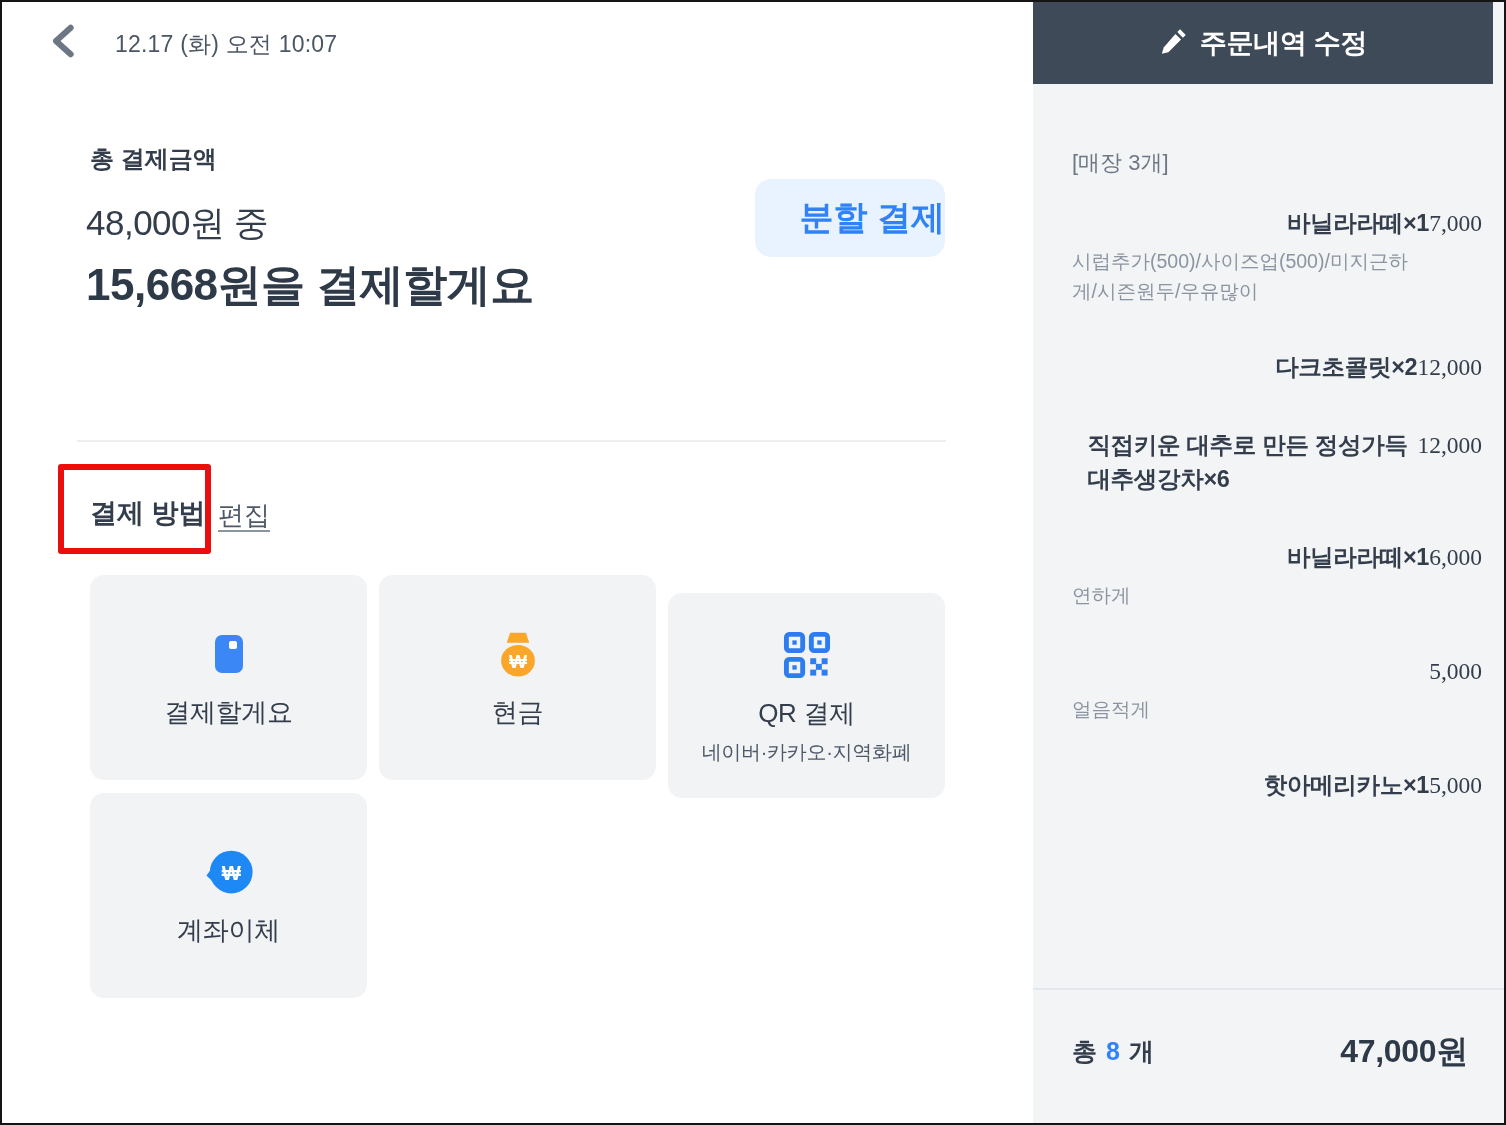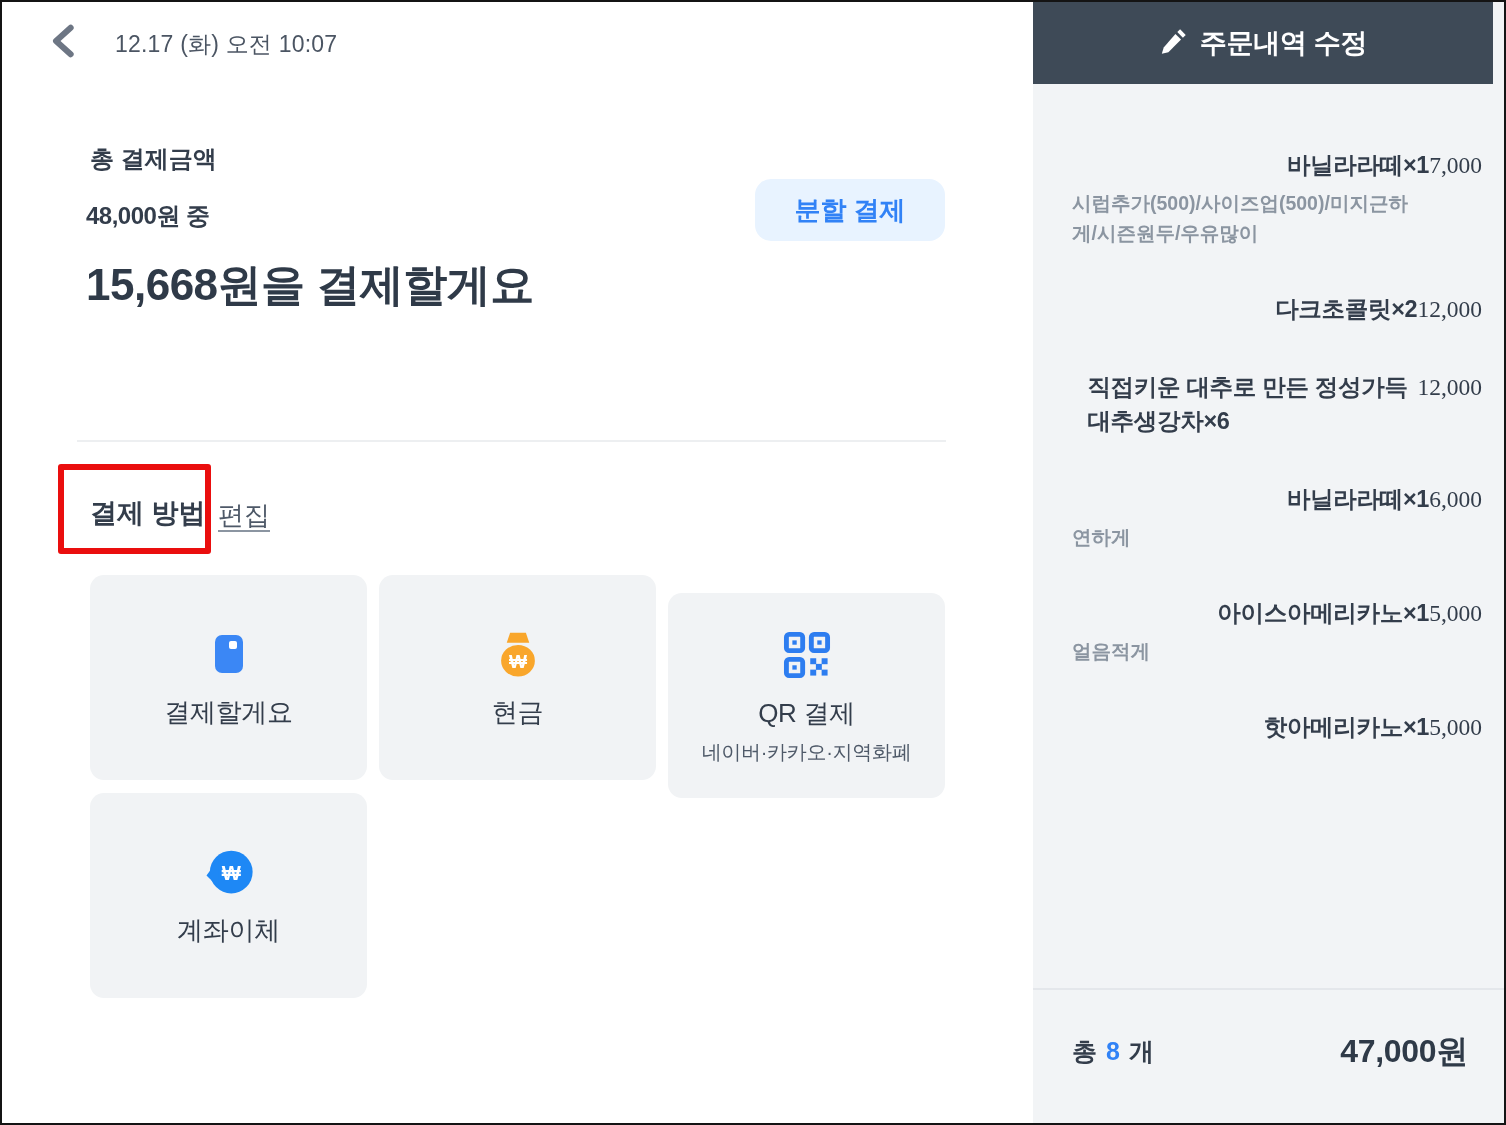--- a/index.html
+++ b/index.html
@@ -31,32 +31,32 @@
   .datetime {
     position: absolute; left: 113px; top: 27px;
     font-size: 23px; font-weight: 500; color: #4b5563; letter-spacing: 0.2px;
   }
   .total-label {
     position: absolute; left: 88px; top: 141px;
     font-size: 24px; font-weight: 600; color: #333d4b;
   }
   .amount-line1 {
     position: absolute; left: 84px; top: 198px;
-    font-size: 24px; font-weight: 700; color: #333d4b; letter-spacing: -0.5px;
+    font-size: 35px; font-weight: 400; color: #333d4b; letter-spacing: -0.5px;
   }
   .amount-line2 {
     position: absolute; left: 84px; top: 254px;
     font-size: 44px; font-weight: 700; color: #2f3a48; letter-spacing: -0.5px;
   }
   .split-btn {
     position: absolute; left: 753px; top: 177px;
-    width: 190px; height: 62px;
+    width: 190px; height: 78px;
     background: #e8f3ff; color: #3182f6;
-    font-size: 26px; font-weight: 600; font-family: inherit;
-    border: none; border-radius: 16px; cursor: pointer;
+    font-size: 34px; font-weight: 600; font-family: inherit;
+    border: none; border-radius: 16px; cursor: pointer; text-align: right;
   }
   .divider {
     position: absolute; left: 75px; top: 438px;
     width: 869px; height: 2px; background: #edeff1;
   }
   .annotation-box {
     position: absolute; left: 56px; top: 462px;
     width: 153px; height: 90px;
     border: 6px solid #ea0e0e; border-radius: 3px;
   }
@@ -111,21 +111,21 @@
   }
   .group-label { font-size: 22px; font-weight: 500; color: #6e7885; margin-bottom: 28px; }
   .order-item { display: flex; justify-content: flex-end; align-items: flex-start; }
   .item-block { margin-bottom: 44px; }
   .item-name {
     font-size: 23.5px; font-weight: 600; color: #333d4b;
     line-height: 34px; max-width: 330px; letter-spacing: -0.3px;
   }
   .item-price { font-size: 23.5px; font-weight: 500; color: #333d4b; line-height: 34px; font-family: Liberation Serif, serif; }
   .item-options {
-    font-size: 19.5px; font-weight: 700; color: #8b95a1;
+    font-size: 19.5px; font-weight: 400; color: #8b95a1;
     line-height: 30px; margin-top: 6px; max-width: 360px; word-break: break-all;
   }
   .order-total {
     position: absolute; left: 0; right: 0; bottom: 0; height: 135px;
     border-top: 2px solid #e4e7eb; background: #f2f4f6;
     display: flex; align-items: center; justify-content: space-between;
     padding: 0 36px 10px 39px;
   }
   .total-count-group { font-size: 25px; font-weight: 600; color: #333d4b; display: flex; align-items: baseline; gap: 9px; }
   .total-count-num { color: #3182f6; }
@@ -224,20 +224,21 @@
       <span>
         <svg width="30" height="30" viewBox="0 0 32 32">
           <path d="M22.5 3.5 L28.5 9.5 L25.5 12.5 L19.5 6.5 Z" fill="#ffffff"></path>
           <path d="M17.5 8.5 L23.5 14.5 L10 28 L3 29.7 L5 23 Z" fill="#ffffff"></path>
         </svg>
       </span>
       <span class="order-header-title">주문내역 수정</span>
     </div>
 
     <div class="order-list">
+      <div class="group-label">[매장 3개]</div>
 
       <div class="item-block">
         <div class="order-item">
           <div class="item-name">바닐라라떼×1</div>
           <div class="item-price">7,000</div>
         </div>
         <div class="item-options">시럽추가(500)/사이즈업(500)/미지근하게/시즌원두/우유많이</div>
       </div>
 
       <div class="item-block">
@@ -257,21 +258,20 @@
       <div class="item-block">
         <div class="order-item">
           <div class="item-name">바닐라라떼×1</div>
           <div class="item-price">6,000</div>
         </div>
         <div class="item-options">연하게</div>
       </div>
 
       <div class="item-block">
         <div class="order-item">
-          <div class="item-name">아이스아메리카노×1</div>
           <div class="item-price">5,000</div>
         </div>
         <div class="item-options">얼음적게</div>
       </div>
 
       <div class="item-block">
         <div class="order-item">
           <div class="item-name">핫아메리카노×1</div>
           <div class="item-price">5,000</div>
         </div>

